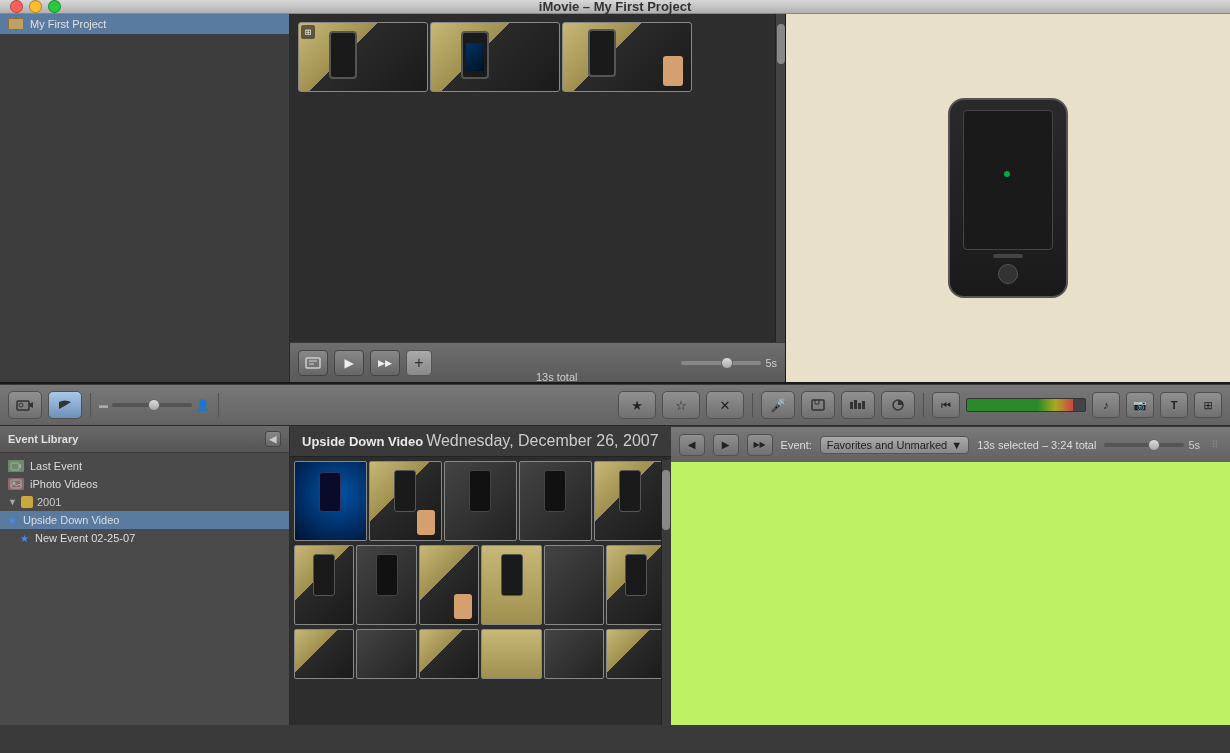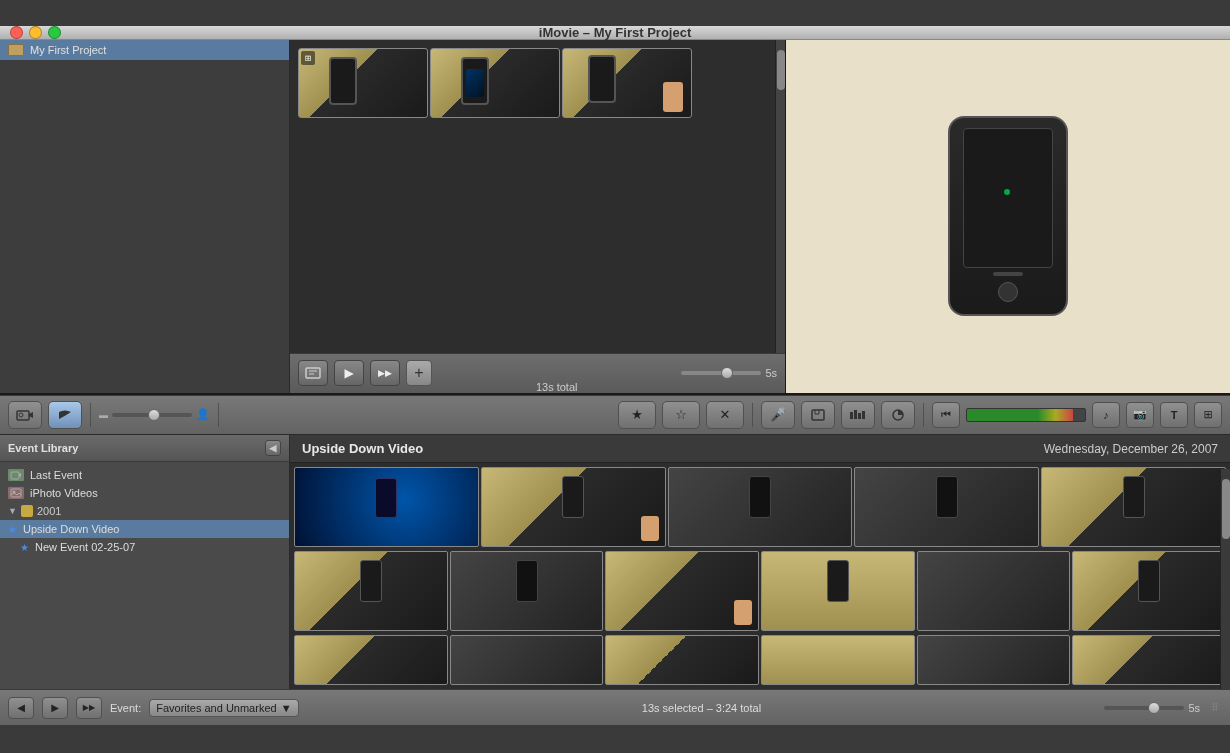--- a/index.html
+++ b/index.html
@@ -15,21 +15,20 @@
 
     
     .title-bar {
       background: linear-gradient(to bottom, #d8d8d8 0%, #b0b0b0 100%);
       height: 14px;
       display: flex;
       align-items: center;
       justify-content: center;
       position: relative;
       border-bottom: 1px solid #888;
-      margin-top: 26px;
     }
     .title-bar-buttons {
       position: absolute;
       left: 10px;
       display: flex;
       gap: 6px;
     }
     .tb-btn {
       width: 13px; height: 13px;
       border-radius: 50%;
@@ -349,21 +348,20 @@
       justify-content: center;
       cursor: pointer;
       color: #222;
       font-size: 11px;
     }
 
     
     .bottom-section {
       flex: 1;
       display: flex;
-      flex-direction: column;
       background: #bef264;
       justify-content: space-between;
     }
 
     
     .event-main {
       flex: 1;
       display: flex;
       overflow: hidden;
     }
@@ -461,21 +459,21 @@
       padding: 6px 12px;
       background: #3a3a3a;
       border-bottom: 1px solid #222;
     }
     .event-title {
       font-size: 13px;
       font-weight: bold;
       color: #e8e8e8;
     }
     .event-date {
-      font-size: 12px;
+      font-size: 16px;
       color: #ccc;
     }
     .event-clips-area {
       flex: 1;
       overflow: hidden;
       position: relative;
     }
     .event-clips-grid {
       display: flex;
       flex-direction: column;

